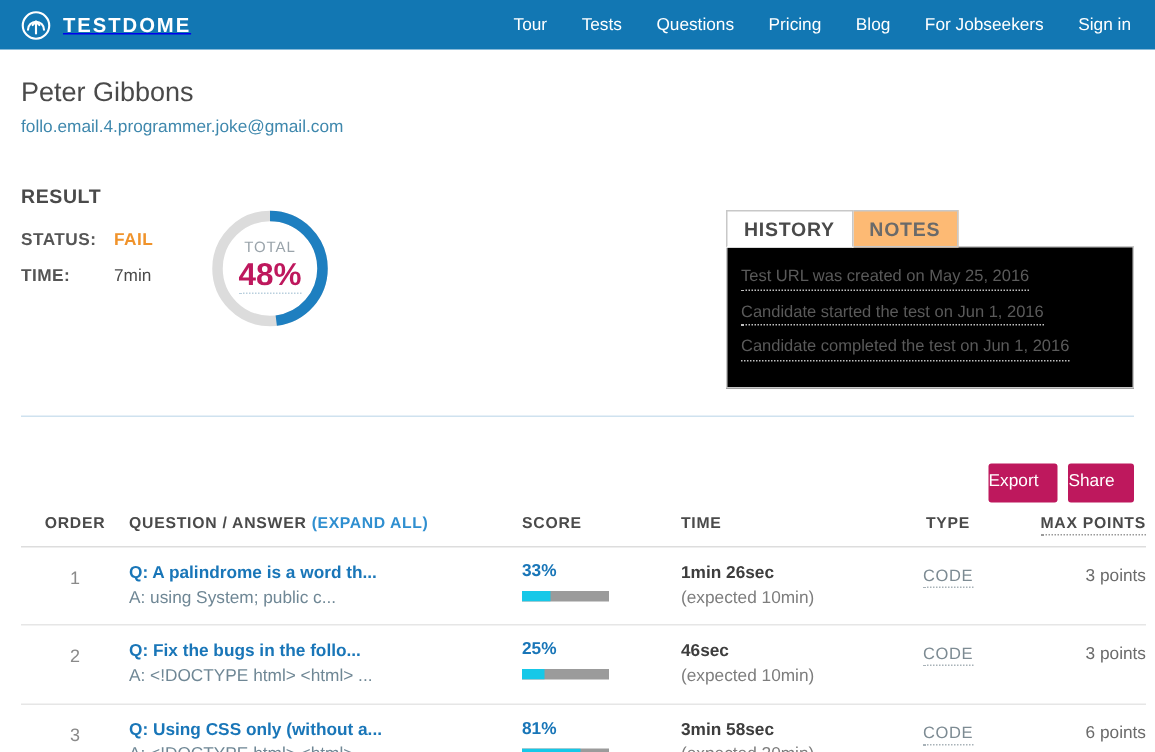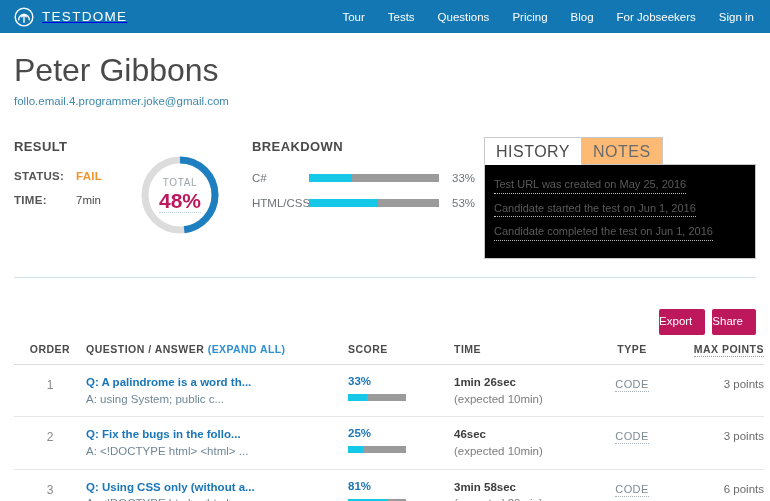--- a/index.html
+++ b/index.html
@@ -17,41 +17,41 @@
     background: #1277b3;
     display: flex;
     align-items: center;
     padding: 0 14px;
   }
   .brand { display: flex; align-items: center; gap: 8px; }
   .brand-logo { width: 20px; height: 20px; display: block; }
   .brand-text {
     color: #ffffff;
     font-size: 13.5px;
-    font-weight: normal;
+    font-weight: bold;
     letter-spacing: 1.3px;
   }
   .nav-links {
     margin-left: auto;
     display: flex;
     align-items: center;
     gap: 23px;
     padding-right: 2px;
   }
   .nav-link {
     color: #ffffff;
     font-size: 11.5px;
     text-decoration: none;
     white-space: nowrap;
   }
 
   
   .page-header { padding: 18px 14px 0 14px; }
   .candidate-name {
-    font-size: 32px;
+    font-size: 18px;
     font-weight: normal;
     color: #4a4a4a;
     line-height: 1.2;
   }
   .candidate-email {
     font-size: 11.5px;
     color: #3f88ad;
     margin-top: 6px;
     text-decoration: none;
     display: inline-block;
@@ -157,22 +157,22 @@
   
   .history-panel {
     position: absolute;
     left: 484px;
     top: 144px;
     width: 272px;
     height: 115px;
   }
   .tabs { display: flex; align-items: flex-end; height: 21px; }
   .tab {
-    font-size: 16px;
-    font-weight: normal;
+    font-size: 13px;
+    font-weight: bold;
     letter-spacing: 0.5px;
     padding: 4px 11px 3px 11px;
     border: 1px solid #c8c8c8;
     line-height: 1.2;
     cursor: pointer;
   }
   .tab.active {
     background: #ffffff;
     color: #4a4a4a;
     border-bottom-color: #ffffff;
@@ -380,39 +380,20 @@
         <circle cx="42" cy="42" r="35" fill="none" stroke="#dcdcdc" stroke-width="7"></circle>
         <circle id="donut-arc" cx="42" cy="42" r="35" fill="none" stroke="#1e7fc0" stroke-width="7" stroke-linecap="butt" transform="rotate(-90 42 42)" stroke-dasharray="105.55751316061705 219.9114857512855"></circle>
       </svg>
       <div class="donut-center">
         <div class="donut-label">TOTAL</div>
         <div class="donut-value">48%</div>
       </div>
     </div>
   </div>
 
-  <div class="breakdown-block">
-    <div class="section-title">BREAKDOWN</div>
-    <div class="breakdown-rows">
-      <div class="breakdown-row">
-        <span class="breakdown-name">C#</span>
-        <span class="bar-track">
-          <span class="bar-fill" style="width: 33%;"></span>
-        </span>
-        <span class="breakdown-pct">33%</span>
-      </div>
-      <div class="breakdown-row">
-        <span class="breakdown-name">HTML/CSS</span>
-        <span class="bar-track">
-          <span class="bar-fill" style="width: 53%;"></span>
-        </span>
-        <span class="breakdown-pct">53%</span>
-      </div>
-    </div>
-  </div>
 </div>
 
 <div class="history-panel">
   <div class="tabs">
     <div class="tab active">HISTORY</div>
     <div class="tab inactive">NOTES</div>
   </div>
   <div class="history-body">
     <div class="history-line">
       <span class="history-item">Test URL was created on May 25, 2016</span>

